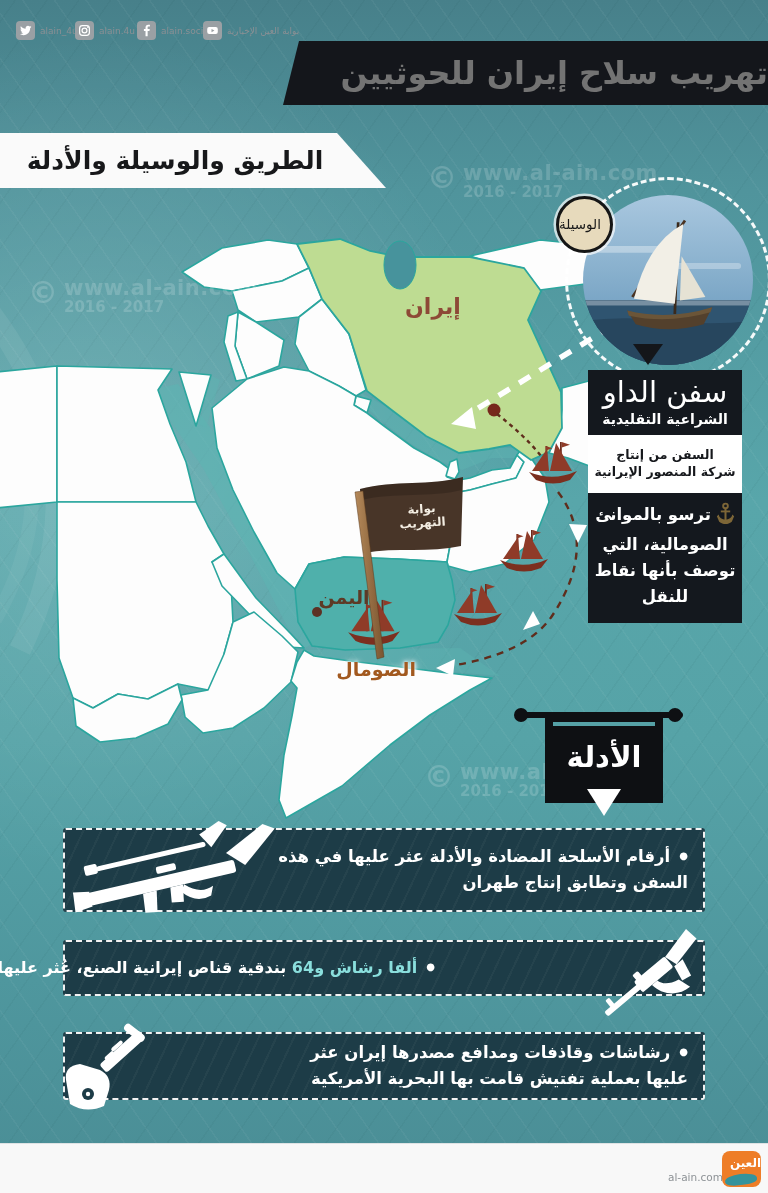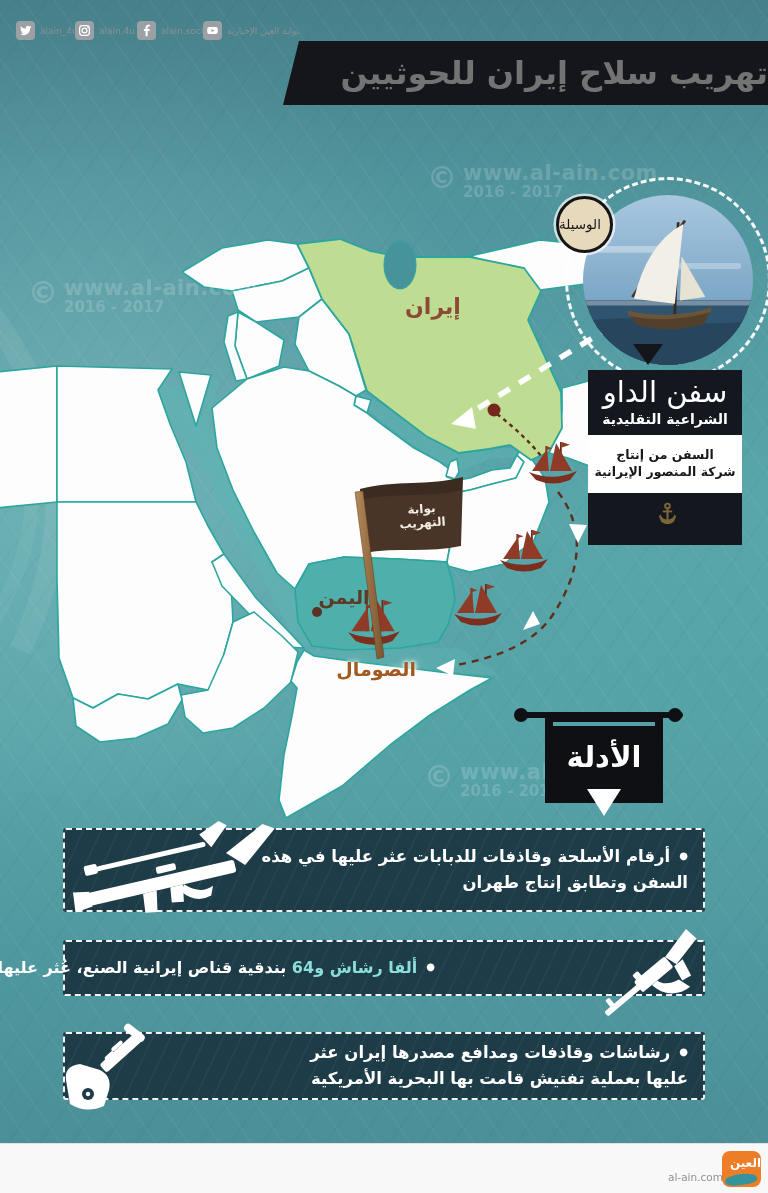--- a/index.html
+++ b/index.html
@@ -186,20 +186,23 @@
     <span class="c">©</span>
     <span>
         <span class="l1">www.al-ain.com</span>
         <span class="l2">2016 - 2017</span>
       </span>
   </div>
 
   <div class="top-banner">
     <span>تهريب سلاح إيران للحوثيين</span>
   </div>
+  <div class="sub-banner">
+    <span>الطريق والوسيلة والأدلة</span>
+  </div>
 
   <div class="dhow-ring">
     <div class="dhow-photo">
       <svg width="170" height="170" viewBox="0 0 100 100">
         <rect x="8" y="30" width="40" height="4" rx="2" fill="rgba(255,255,255,.35)"></rect>
         <rect x="55" y="40" width="38" height="3.5" rx="1.8" fill="rgba(255,255,255,.3)"></rect>
         <rect x="0" y="62" width="100" height="38" fill="#2f5470"></rect>
         <rect x="0" y="62" width="100" height="3" fill="rgba(255,255,255,.35)"></rect>
         <path d="M0,74 Q25,71 50,74 T100,74 L100,100 L0,100 Z" fill="#27465e"></path>
         <line x1="56" y1="16" x2="54" y2="70" stroke="#3a2a1c" stroke-width="1.6"></line>
@@ -226,40 +229,40 @@
       <div>شركة المنصور الإيرانية</div>
     </div>
     <div class="sec3">
       <span class="anch">
         <svg width="19" height="22" viewBox="0 0 24 28">
           <circle cx="12" cy="5" r="3" stroke="#7d6637" stroke-width="2.4" fill="none"></circle>
           <line x1="12" y1="8" x2="12" y2="23" stroke="#7d6637" stroke-width="2.6"></line>
           <line x1="6" y1="12" x2="18" y2="12" stroke="#7d6637" stroke-width="2.4"></line>
           <path d="M3.5,16 C4,24.5 20,24.5 20.5,16 L23,18 L20,25 C15,29 9,29 4,25 L1,18 Z" fill="#7d6637"></path>
         </svg>
-      </span>
+      </span><span>ترسو بالموانئ الصومالية، التي توصف بأنها نقاط للنقل</span>
     </div>
   </div>
 
   <div class="lbl lbl-iran">إيران</div>
   <div class="lbl lbl-yemen">اليمن</div>
   <div class="lbl lbl-somalia">الصومال</div>
   <div class="lbl lbl-flag">بوابة التهريب</div>
 
   <div class="ev-rod"></div>
   <div class="ev-knob" style="left:514px;"></div>
   <div class="ev-knob" style="left:668px;"></div>
   <div class="ev-body">
     <span>الأدلة</span>
   </div>
   <div class="ev-tri"></div>
 
   <div class="evbox evbox1">
     <div class="ev-text t1">
-      <span class="bullet">●</span><span>أرقام الأسلحة وقاذفات للدبابات عثر عليها في هذه السفن وتطابق إنتاج طهران</span>
+      <span class="bullet">●</span><span>أرقام الأسلحة المضادة والأدلة عثر عليها في هذه السفن وتطابق إنتاج طهران</span>
     </div>
   </div>
   <div class="ev-icon icon-rpg">
     <svg width="225" height="104" viewBox="0 0 225 104">
       <g fill="#ffffff" transform="rotate(-13 110 58)">
         <rect x="30" y="30" width="112" height="5" rx="2.5"></rect>
         <polygon points="138,22 160,13 167,19 147,37"></polygon>
         <rect x="18" y="27" width="13" height="10" rx="2"></rect>
         <rect x="16" y="54" width="150" height="13" rx="3"></rect>
         <polygon points="160,46 202,26 213,33 176,62"></polygon>

